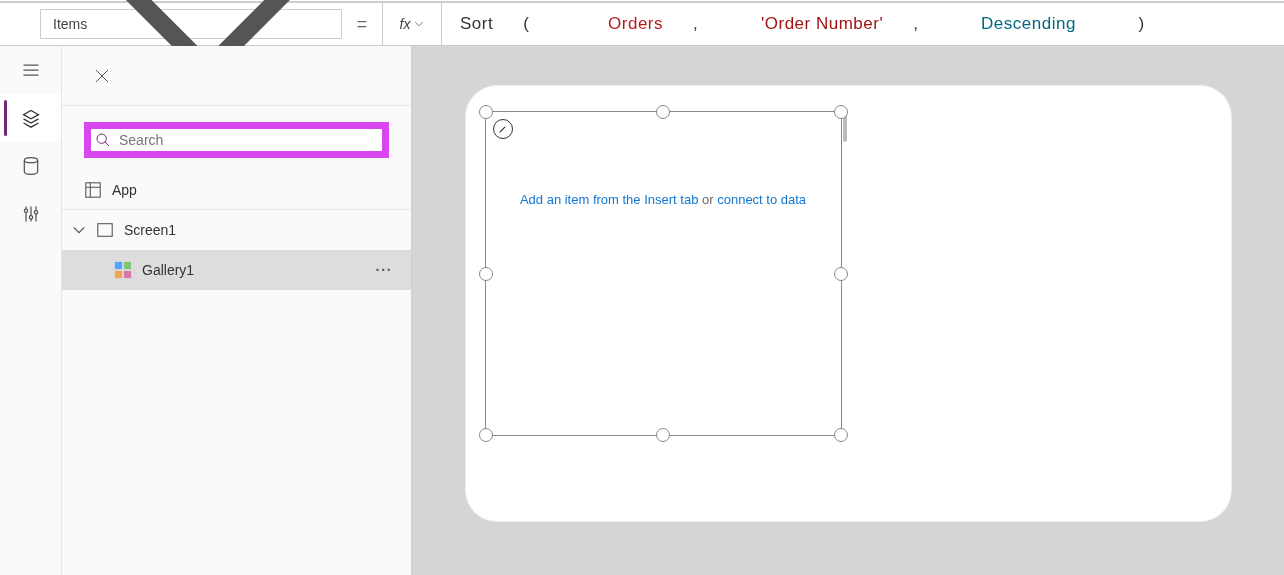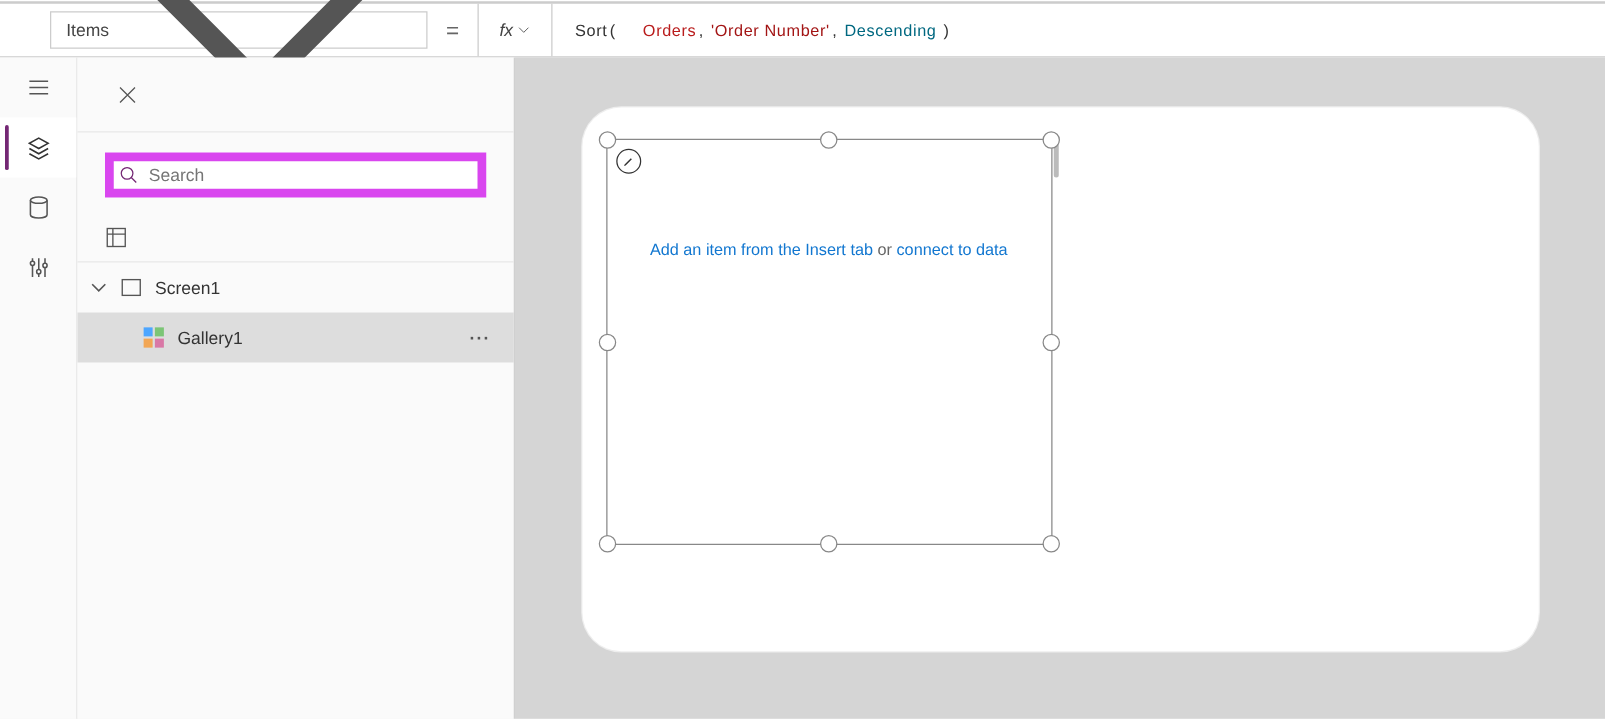--- a/index.html
+++ b/index.html
@@ -5,21 +5,21 @@
   * { margin:0; padding:0; box-sizing:border-box; font-family:"Segoe UI", Arial, sans-serif; }
   body { width:1284px; height:575px; background:#fff; overflow:hidden; font-size:14px; color:#333; }
 
   
   .formula-row { position:absolute; left:0; top:1px; right:0; height:45px; border-top:2px solid #ccc; border-bottom:1px solid #ccc; display:flex; align-items:stretch; background:#fff; }
   .prop-dropdown { margin:6px 0 6px 40px; width:302px; border:1px solid #ccc; display:flex; align-items:center; padding:0 12px; background:#fff; }
   .prop-dropdown span { flex:1; color:#444; }
   .equals { width:40px; display:flex; align-items:center; justify-content:center; color:#666; font-size:18px; }
   .fx-box { width:60px; border-left:1px solid #ccc; border-right:1px solid #ccc; display:flex; align-items:center; justify-content:center; font-style:italic; font-family:"Times New Roman",serif; font-size:14px; color:#444; gap:4px; }
   .fx-box svg { width:10px; height:10px; }
-  .formula-input { flex:1; display:flex; align-items:center; padding:0 18px; font-family:Consolas,monospace; font-size:13px; color:#444; letter-spacing:.5px; }
+  .formula-input { flex:1; display:flex; align-items:center; padding:0 18px; font-family:Consolas,monospace; font-size:17px; color:#444; letter-spacing:.5px;gap:28px; }
   .tok-fn  { color:#333; }
   .tok-ref { color:#b91c1c;margin-left:16px; }
   .tok-str { color:#a31515; }
   .tok-kw  { color:#006880; }
   .tok-pn  { color:#333; margin:0 2px;}
   .space   { display:inline-block; width:.5ch; }
 
   
   .rail { position:absolute; left:0; top:46px; width:62px; height:529px; background:#fafafa; border-right:1px solid #e5e5e5; }
   .rail-btn { height:48px; display:flex; align-items:center; justify-content:center; cursor:pointer; }
@@ -146,20 +146,21 @@
     </div>
   </div>
 
   <div class="tree-row app">
     <span class="icon-box">
       <svg viewBox="0 0 20 20" fill="none" stroke="#555" stroke-width="1.2">
           <rect x="2" y="2" width="16" height="16"></rect>
           <path d="M2 7h16M7 2v16"></path>
         </svg>
     </span>
+    <span class="label">App</span>
   </div>
 
   <div class="tree-row screen">
     <span class="chev">
       <svg viewBox="0 0 16 16">
           <path d="M2 5l6 6 6-6"></path>
         </svg>
     </span>
     <span class="icon-box">
       <svg viewBox="0 0 20 20" fill="none" stroke="#555" stroke-width="1.2">

